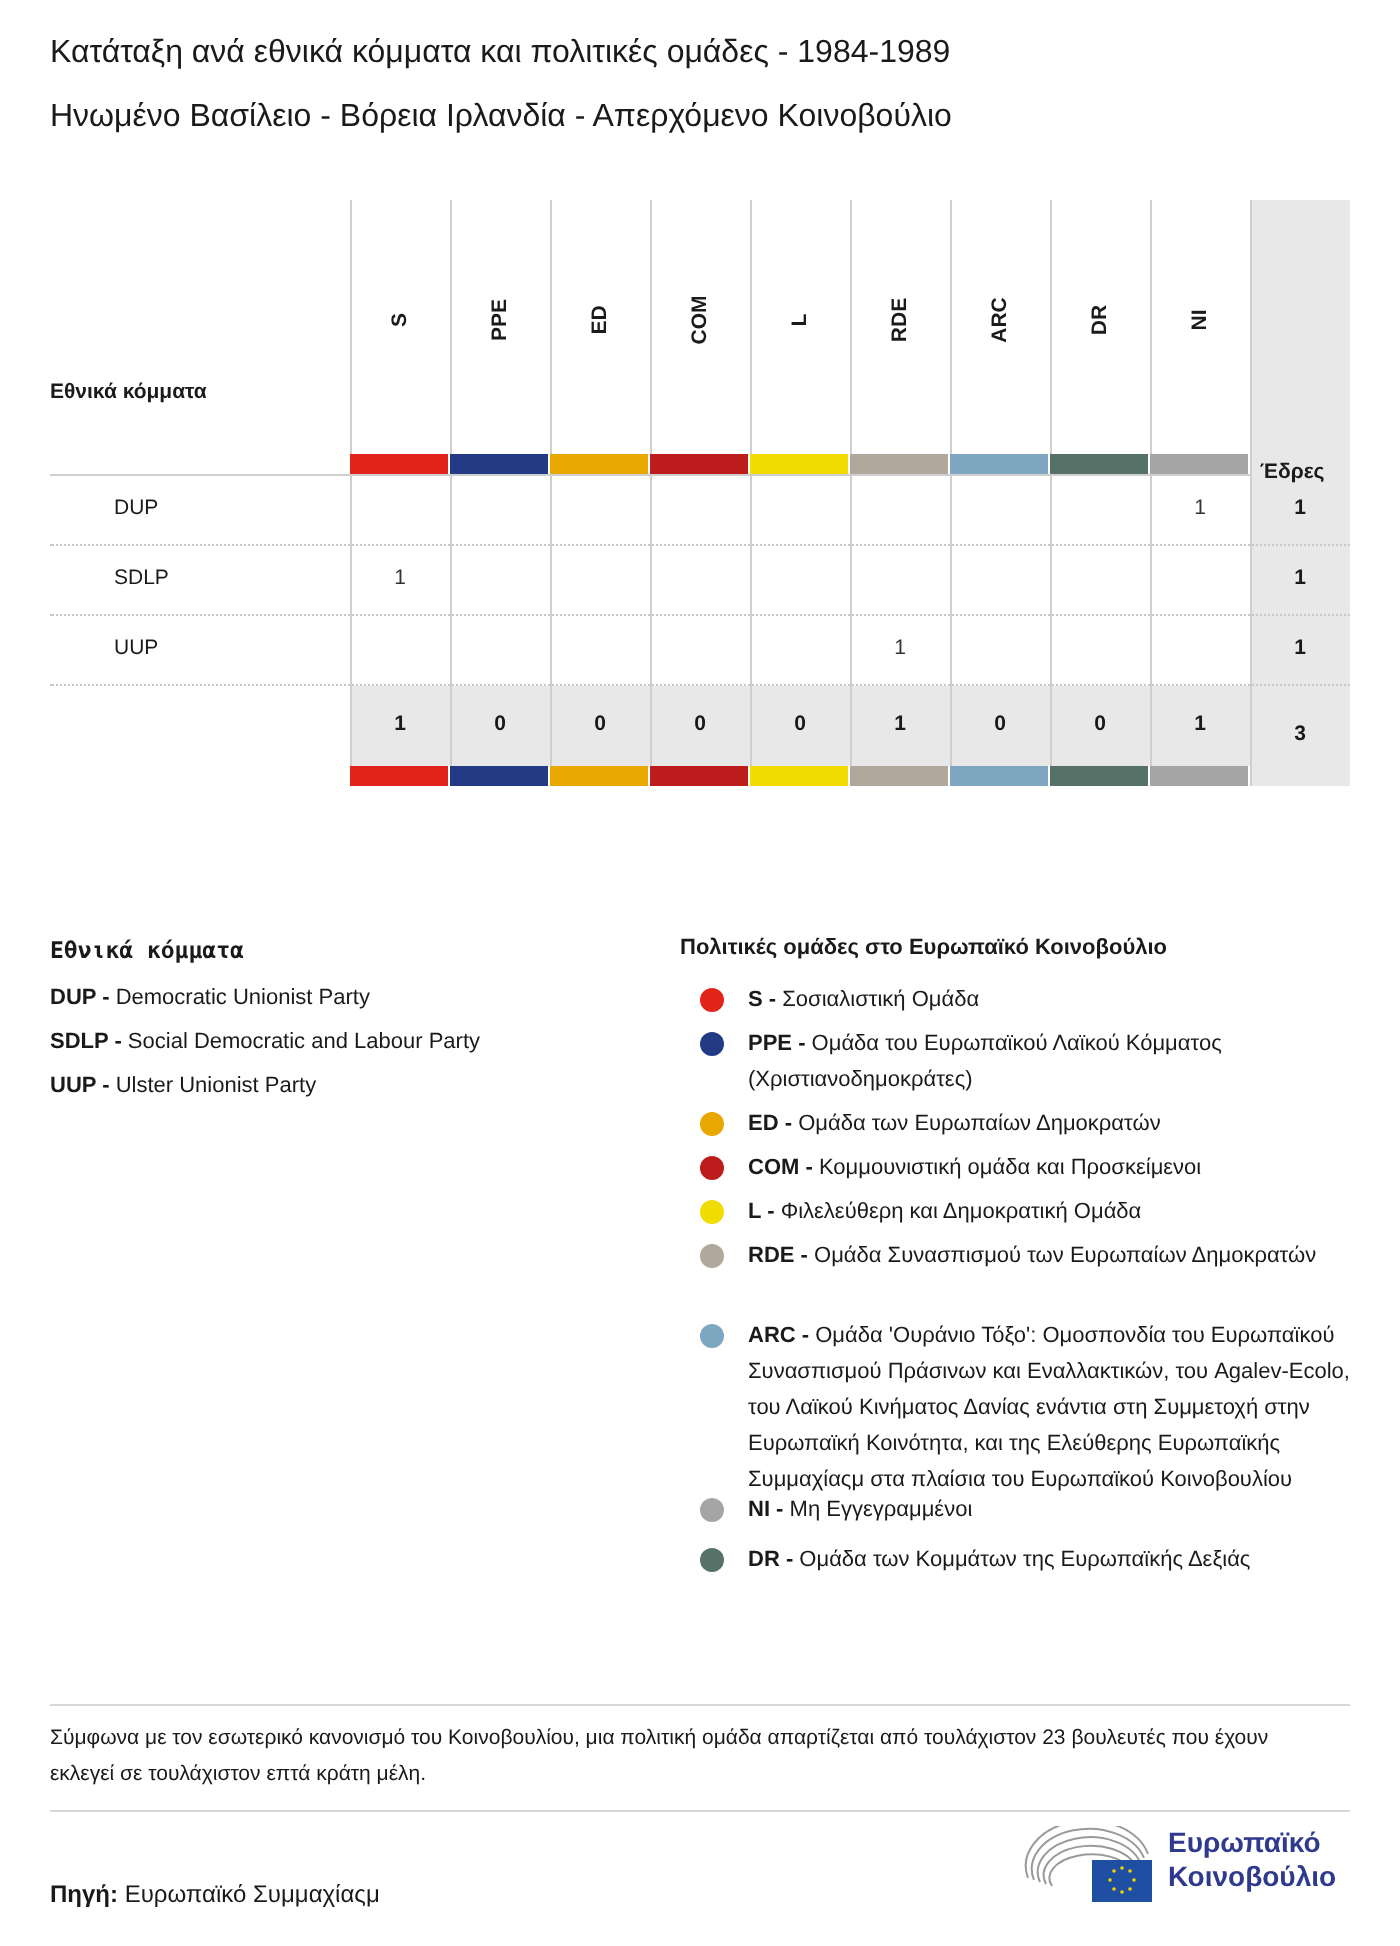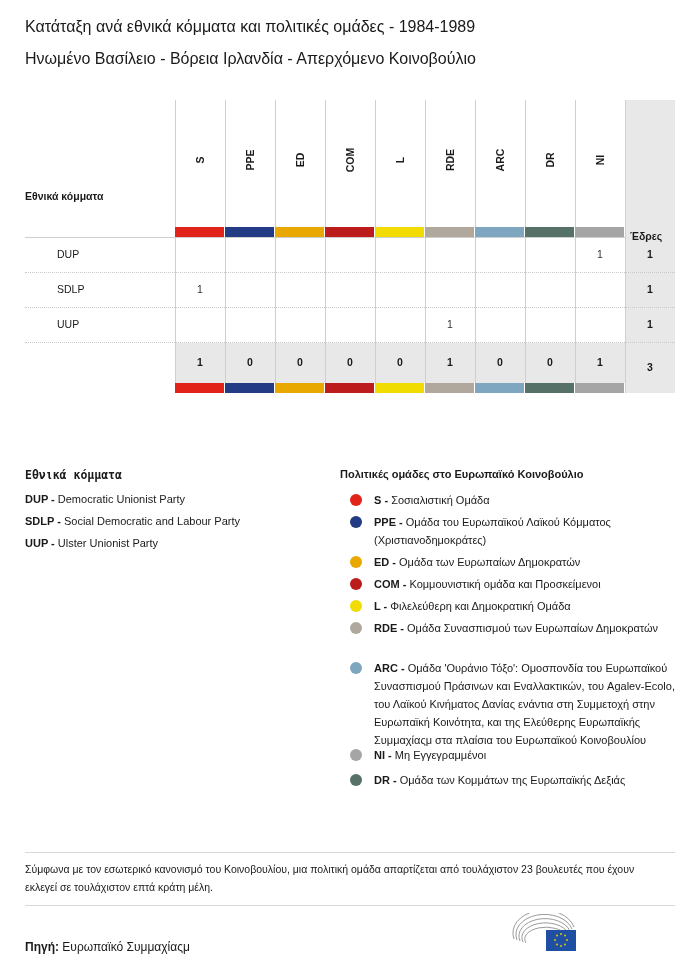--- a/index.html
+++ b/index.html
@@ -207,13 +207,17 @@
       <circle cx="49" cy="21" r="0.9"></circle>
         <circle cx="53" cy="22.5" r="0.9"></circle>
         <circle cx="55" cy="27" r="0.9"></circle>
       <circle cx="53" cy="31.5" r="0.9"></circle>
         <circle cx="49" cy="33" r="0.9"></circle>
         <circle cx="45" cy="31.5" r="0.9"></circle>
       <circle cx="43" cy="27" r="0.9"></circle>
         <circle cx="45" cy="22.5" r="0.9"></circle>
     </g>
   </svg>
+  <div class="logo-text">
+    <div>Ευρωπαϊκό</div>
+    <div>Κοινοβούλιο</div>
+  </div>
 </div>
 
 </body></html>

